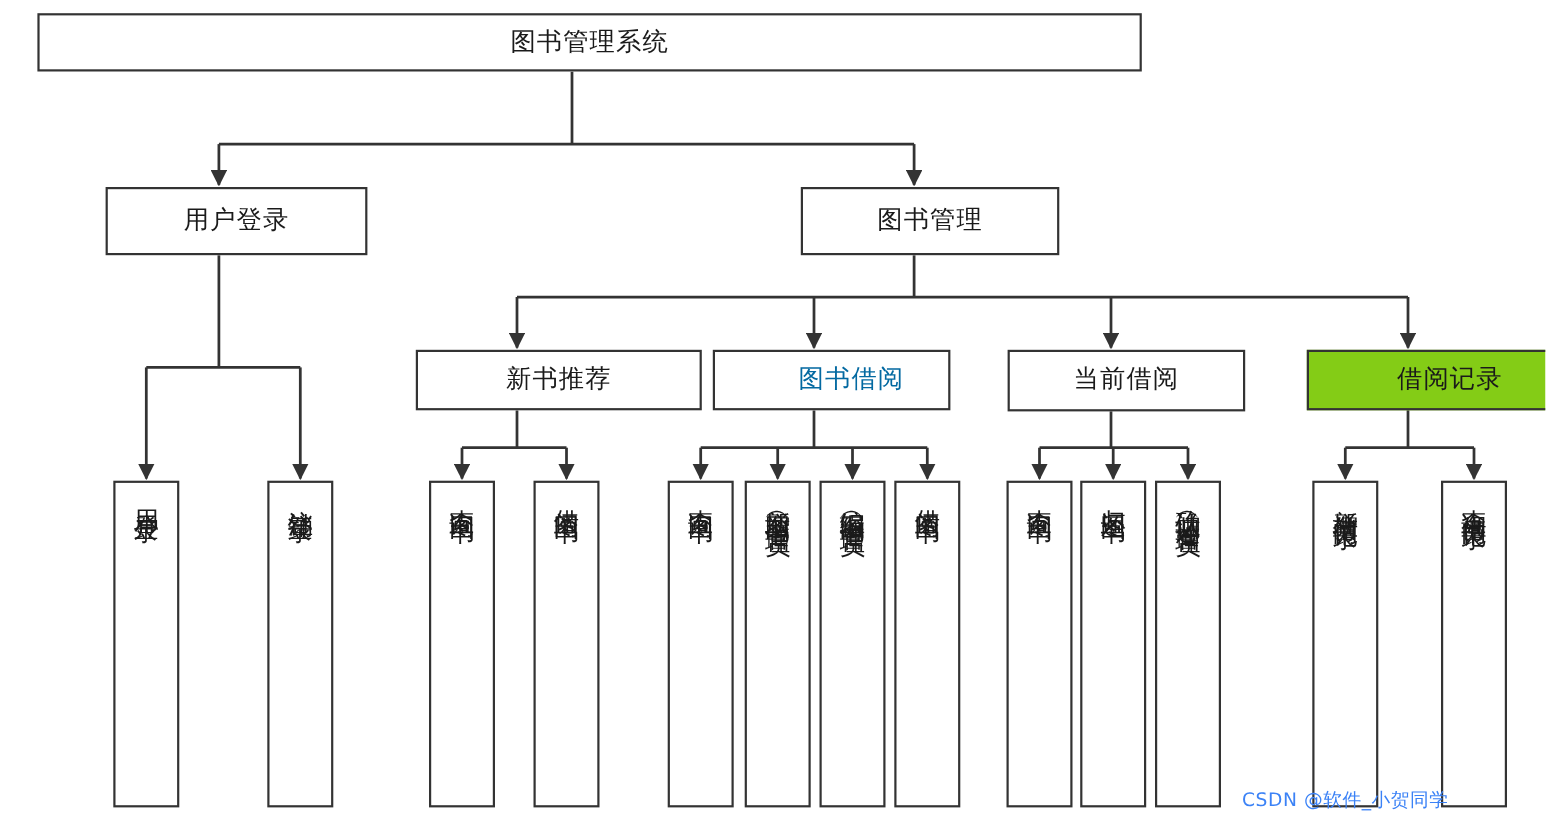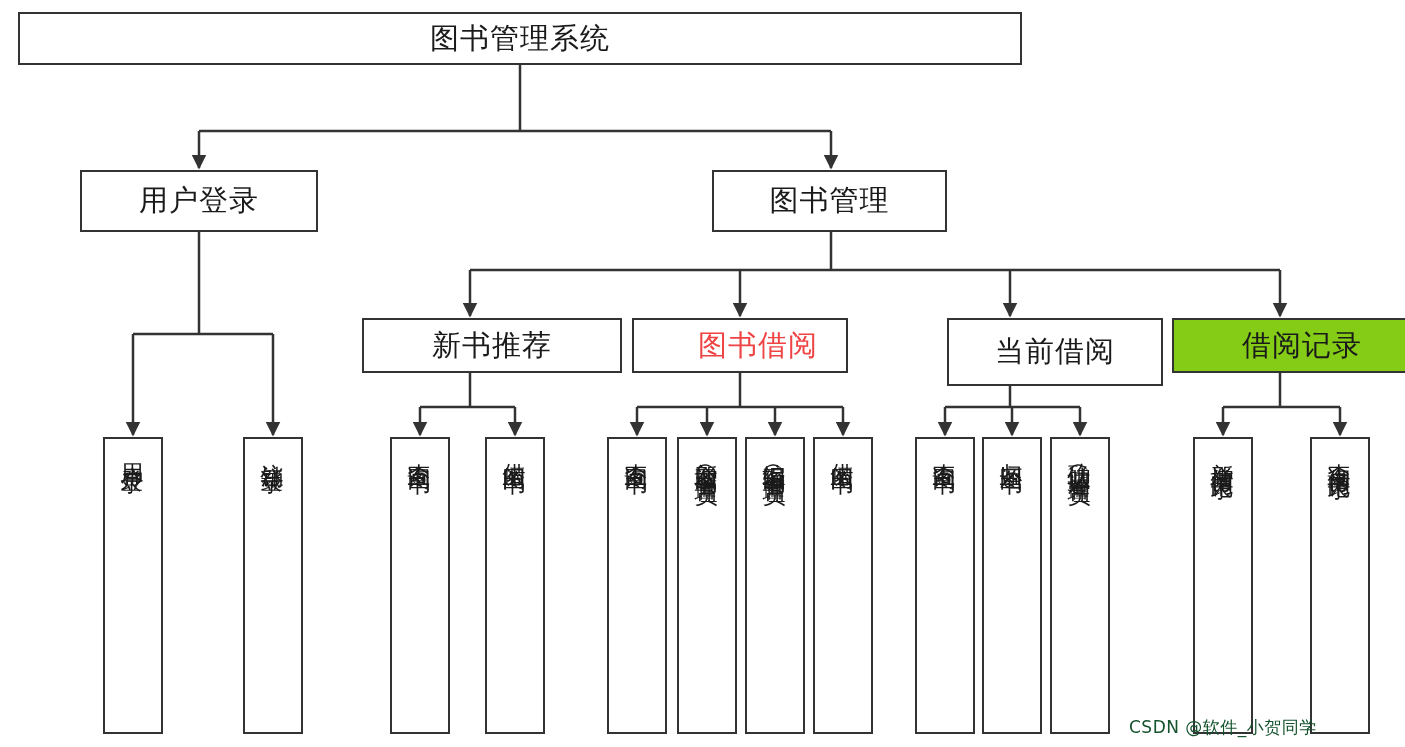--- a/index.html
+++ b/index.html
@@ -30,23 +30,24 @@
     position: absolute;
     box-sizing: border-box;
     border: 2.5px solid #333333;
     background: #ffffff;
     display: flex;
     align-items: center;
     justify-content: center;
     color: #1a1a1a;
   }
   .node.horiz {
-    font-size: 29px;
+    font-size: 23px;
     letter-spacing: 1px;
     line-height: 1.1;
+    margin-left: 16px;
   }
   .node.vert {
     writing-mode: vertical-rl;
     text-orientation: upright;
     font-size: 23px;
     letter-spacing: 3px;
     padding-top: 6px;
     justify-content: flex-start;
     align-items: center;
   }
@@ -127,24 +128,24 @@
   <div class="node horiz" style="left: 80px; top: 170px; width: 238px; height: 62px; border-color: rgb(51, 51, 51); background: rgb(255, 255, 255); color: rgb(26, 26, 26);">
     <span class="label">用户登录</span>
   </div>
   <div class="node horiz" style="left: 712px; top: 170px; width: 235px; height: 62px; border-color: rgb(51, 51, 51); background: rgb(255, 255, 255); color: rgb(26, 26, 26); text-align: center;">
     <span class="label">图书管理</span>
   </div>
 
   <div class="node horiz" style="left: 362px; top: 318px; width: 260px; height: 55px; border-color: rgb(51, 51, 51); background: rgb(255, 255, 255); color: rgb(26, 26, 26);">
     <span class="label">新书推荐</span>
   </div>
-  <div class="node horiz" style="left: 632px; top: 318px; width: 216px; height: 55px; border-color: rgb(51, 51, 51); background: rgb(255, 255, 255); color: #ef4444; padding-left: 36px;">
+  <div class="node horiz" style="left: 632px; top: 318px; width: 216px; height: 55px; border-color: rgb(51, 51, 51); background: rgb(255, 255, 255); color: #0369a1; padding-left: 36px;">
     <span class="label">图书借阅</span>
   </div>
-  <div class="node horiz" style="left: 947px; top: 318px; width: 216px; height: 68px; border-color: rgb(51, 51, 51); background: rgb(255, 255, 255); color: rgb(26, 26, 26);">
+  <div class="node horiz" style="left: 900px; top: 318px; width: 216px; height: 56px; border-color: rgb(51, 51, 51); background: rgb(255, 255, 255); color: rgb(26, 26, 26);">
     <span class="label">当前借阅</span>
   </div>
   <div class="node horiz" style="left: 1172px; top: 318px; width: 260px; height: 55px; border-color: rgb(51, 51, 51); background: #84cc16; color: rgb(26, 26, 26);">
     <span class="label">借阅记录</span>
   </div>
 
   <div class="node vert" style="left: 103px; top: 437px; width: 60px; height: 297px; border-color: rgb(51, 51, 51); background: rgb(255, 255, 255); color: rgb(26, 26, 26);">
     <span class="label">用户登录</span>
   </div>
   <div class="node vert" style="left: 243px; top: 437px; width: 60px; height: 297px; border-color: rgb(51, 51, 51); background: rgb(255, 255, 255); color: rgb(26, 26, 26);">
@@ -181,15 +182,15 @@
     <span class="label">确认归还（管理员）</span>
   </div>
 
   <div class="node vert" style="left: 1193px; top: 437px; width: 60px; height: 297px; border-color: rgb(51, 51, 51); background: rgb(255, 255, 255); color: rgb(26, 26, 26);">
     <span class="label">新增借阅记录</span>
   </div>
   <div class="node vert" style="left: 1310px; top: 437px; width: 60px; height: 297px; border-color: rgb(51, 51, 51); background: rgb(255, 255, 255); color: rgb(26, 26, 26);">
     <span class="label">查询借阅记录</span>
   </div>
 
-  <div class="watermark" style="left: 1129px; top: 716px; color: #14532d;">CSDN @软件_小贺同学</div>
+  <div class="watermark" style="left: 1129px; top: 716px; color: #3b82f6;">CSDN @软件_小贺同学</div>
 
 </div>
 
 </body></html>

